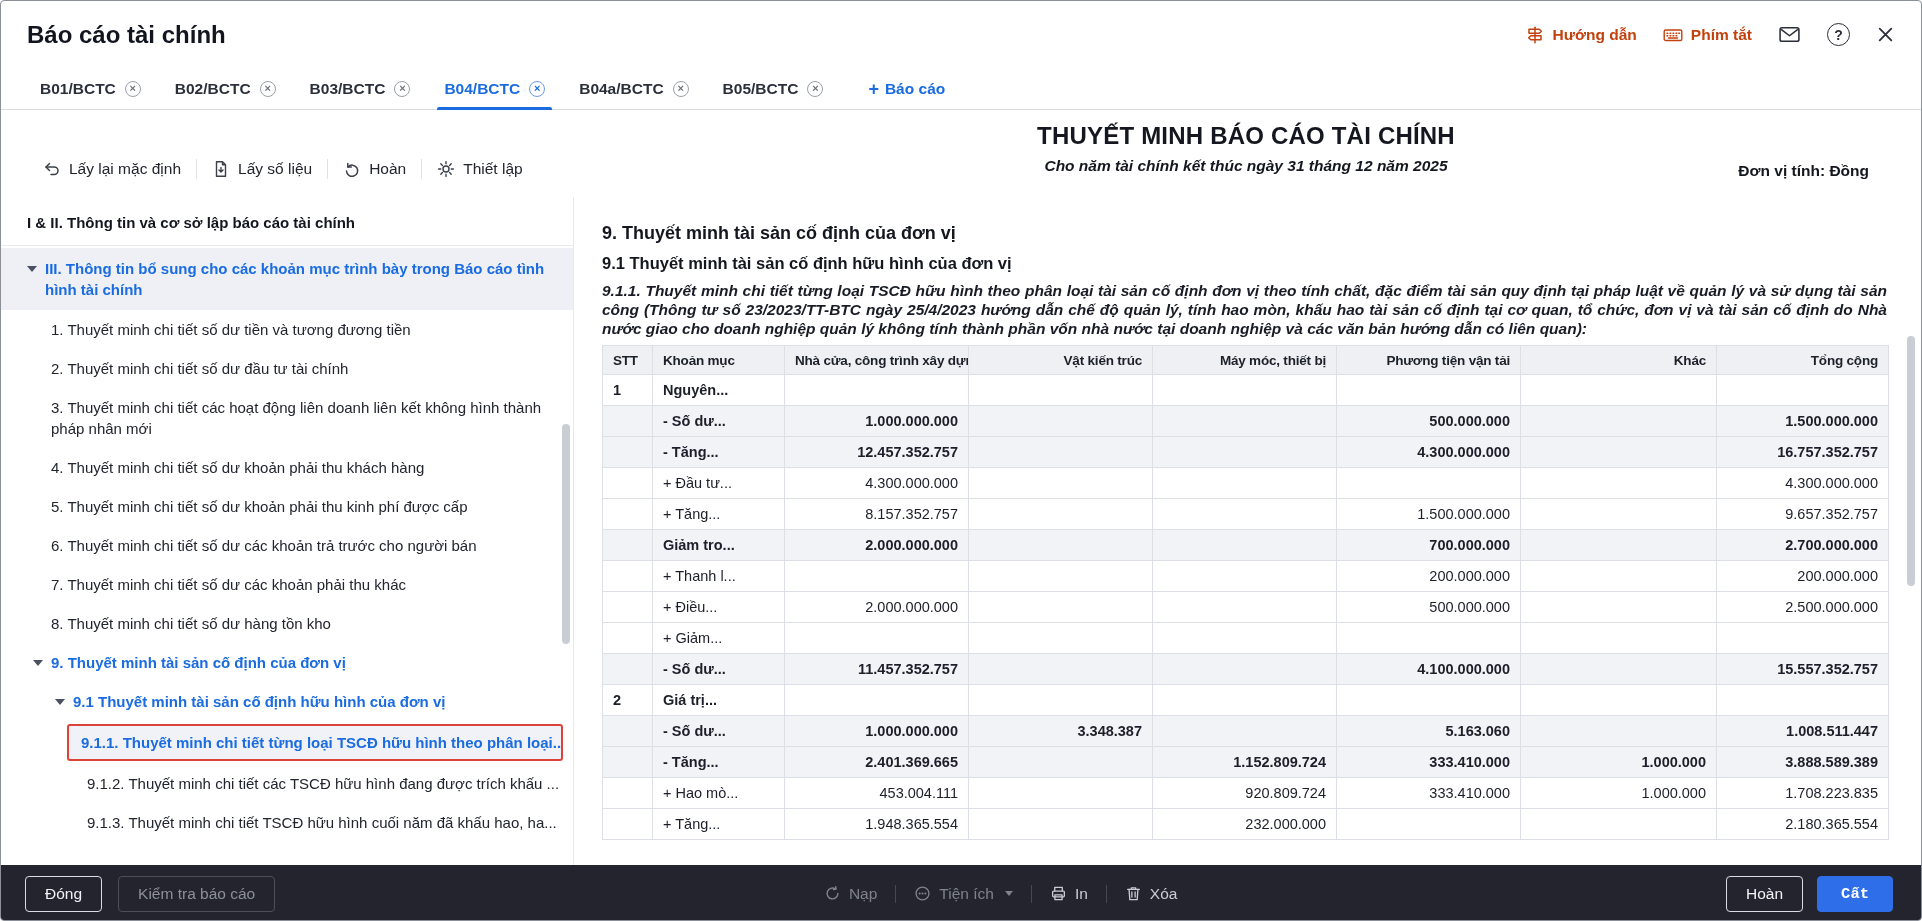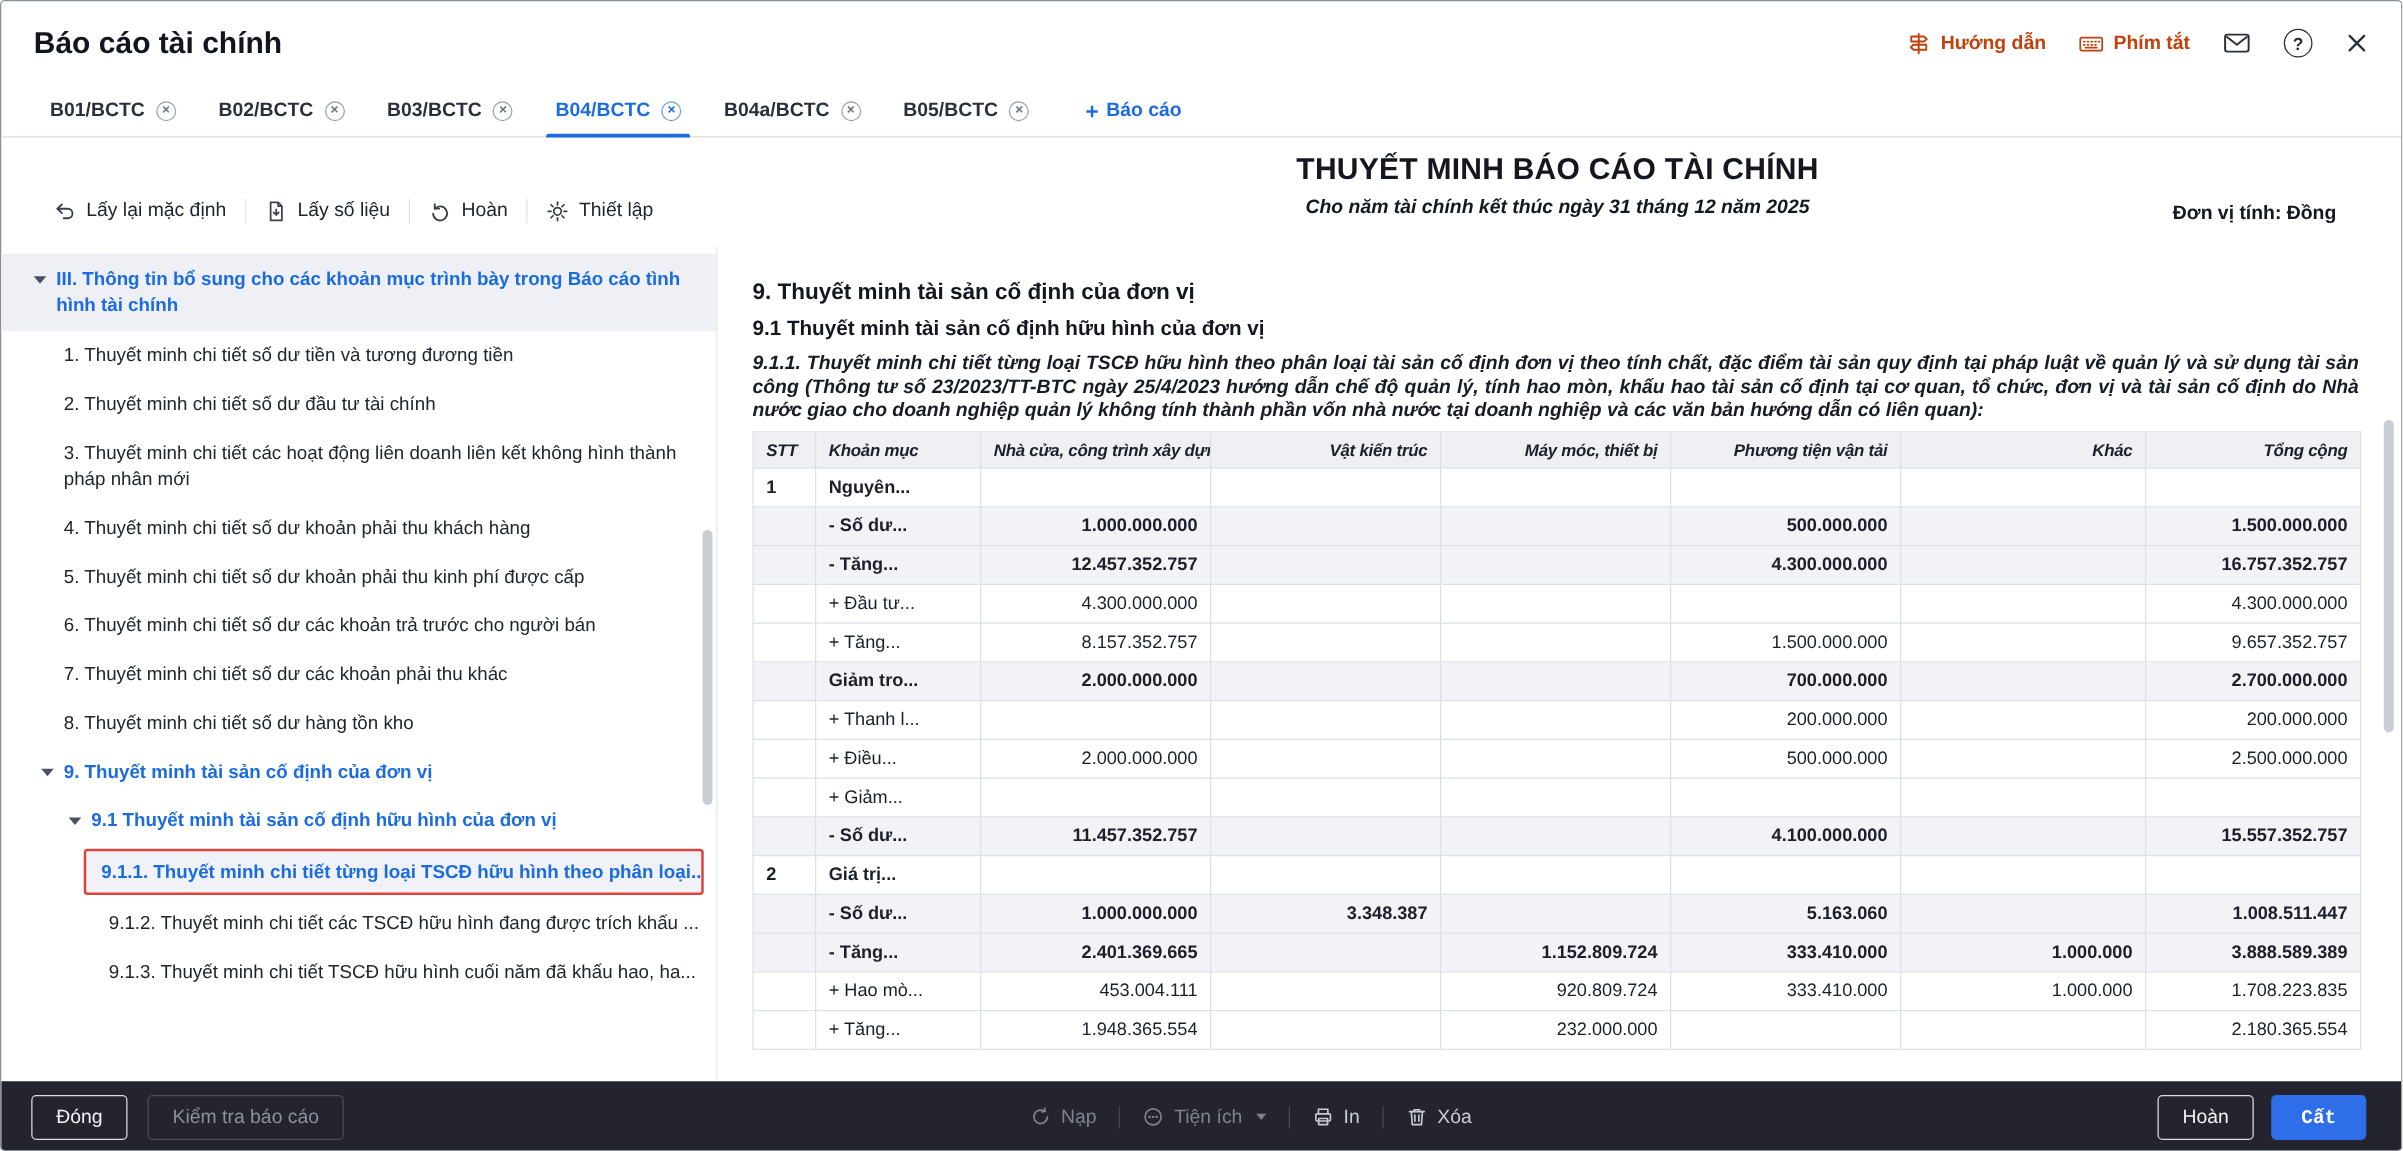--- a/index.html
+++ b/index.html
@@ -64,21 +64,21 @@
   .tree-scrollbar .thumb { position:absolute; top:227px; height:220px; width:8px; background:#c9cdd4; border-radius:4px; }
 
   
   .doc { position:relative; flex:1; padding:0 34px 0 28px; overflow:hidden; }
   .doc h2 { margin-top:26px; font-size:18px; font-weight:700; color:#14171f; }
   .doc h3 { margin-top:10px; font-size:16.5px; font-weight:700; color:#14171f; }
   .doc .note { margin-top:8px; font-size:15.5px; font-style:italic; font-weight:600; color:#191c26;
                text-align:justify; line-height:1.23; }
   table { margin-top:7px; border-collapse:collapse; table-layout:fixed; width:100%; }
   th,td { border:1px solid #dcdfe5; padding:0 10px; overflow:hidden; white-space:nowrap; }
-  thead th { background:#eef0f4; font-weight:700; font-size:13.5px; letter-spacing:-0.2px; height:29px; text-align:left; color:#1c2029;font-style:italic; }
+  thead th { background:#eef0f4; font-weight:700; font-size:13.5px; letter-spacing:-0.2px; height:29px; text-align:left; color:#1c2029; }
   td { height:31px; font-size:14.5px; color:#1c1f29; background:#fff; }
   th.num, td.num { text-align:right; }
   tr.shaded td { background:#f2f3f6; }
   tr.bold td { font-weight:700; }
   .doc-scrollbar { position:absolute; right:6px; top:4px; bottom:4px; width:8px; }
   .doc-scrollbar .thumb { position:absolute; top:135px; height:250px; width:8px; background:#c9cdd4; border-radius:4px; }
 
   
   .bottom-bar { height:57px; background:#23242e; display:flex; align-items:center; padding:0 28px 0 24px; gap:20px; }
   .fb-left { display:flex; gap:16px; }
@@ -206,20 +206,23 @@
     <div class="doc-head">
       <div class="doc-title">THUYẾT MINH BÁO CÁO TÀI CHÍNH</div>
       <div class="doc-subtitle">Cho năm tài chính kết thúc ngày 31 tháng 12 năm 2025</div>
     </div>
     <div class="unit">Đơn vị tính: Đồng</div>
   </div>
 
   <div class="content">
     <aside class="tree">
       <div>
+          <div class="tree-item indent-0 style-root">
+            <span>I &amp; II. Thông tin và cơ sở lập báo cáo tài chính</span>
+          </div>
           <div class="tree-item indent-0 style-section-active">
             <span class="tri"></span>
             <span>III. Thông tin bổ sung cho các khoản mục trình bày trong Báo cáo tình hình tài chính</span>
           </div>
           <div class="tree-item indent-1 style-plain">
             <span>1. Thuyết minh chi tiết số dư tiền và tương đương tiền</span>
           </div>
           <div class="tree-item indent-1 style-plain">
             <span>2. Thuyết minh chi tiết số dư đầu tư tài chính</span>
           </div>

